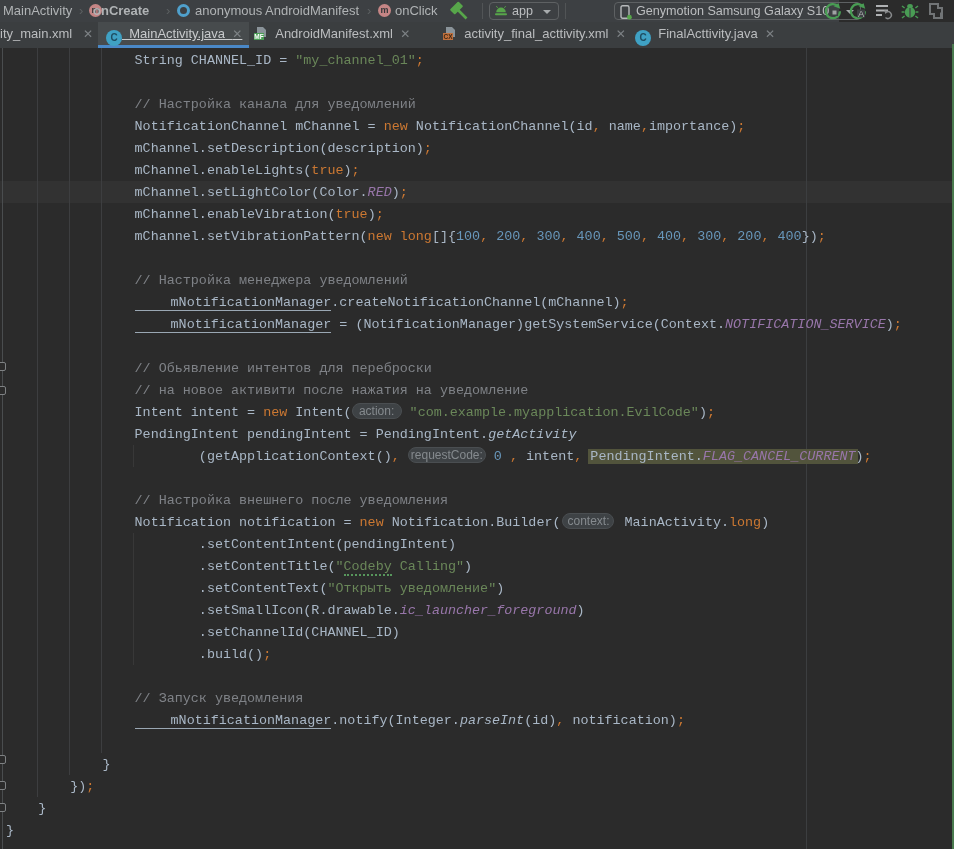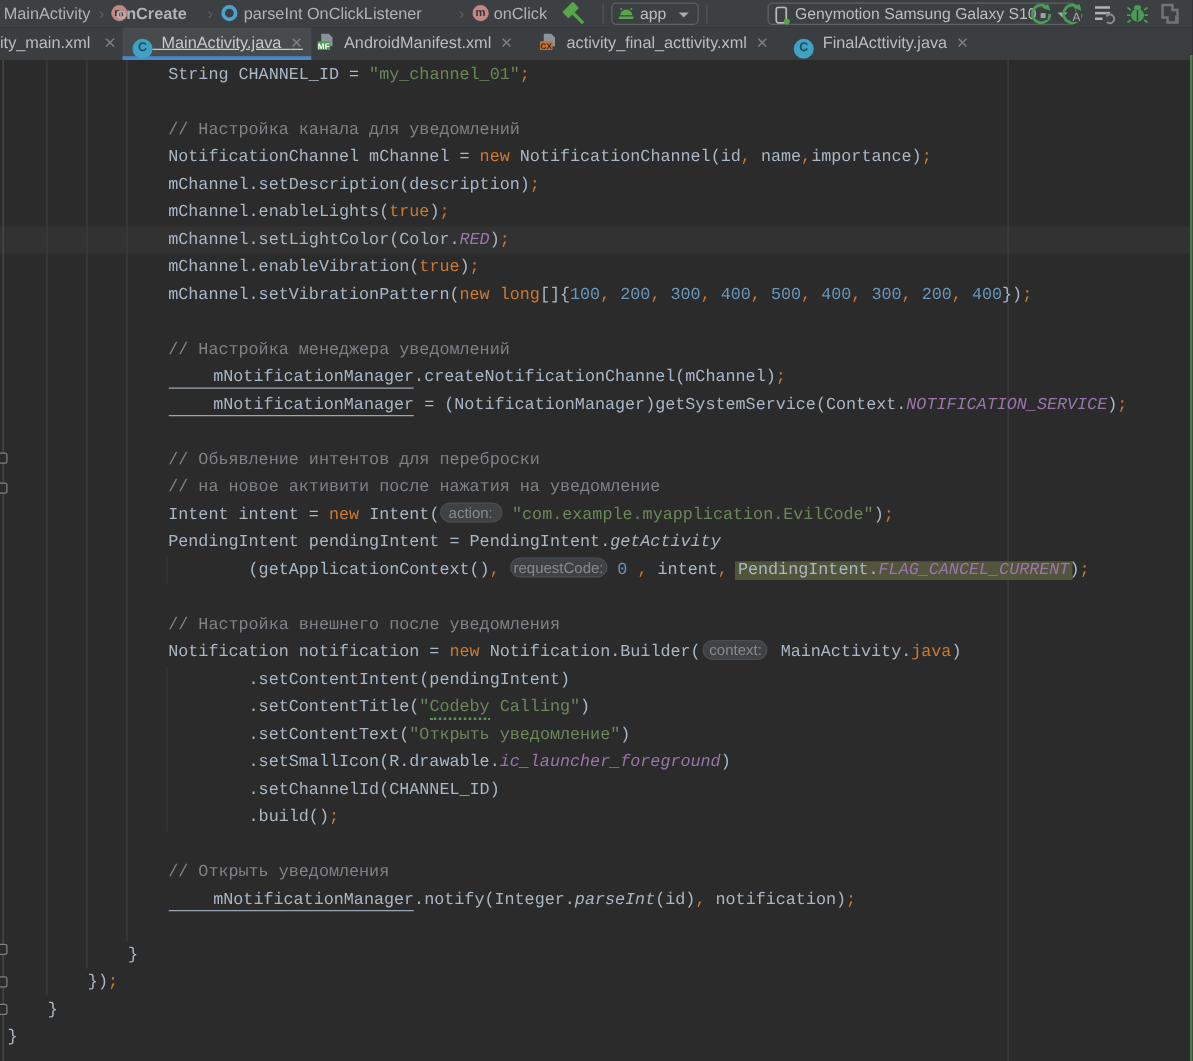--- a/index.html
+++ b/index.html
@@ -1,18 +1,18 @@
 <!DOCTYPE html>
 <html><head>
 <meta charset="utf-8">
 <style>
 html,body{margin:0;padding:0;width:954px;height:849px;overflow:hidden;background:#2b2b2b;}
 *{box-sizing:border-box;}
 body{font-family:"Liberation Sans",sans-serif;}
-#toolbar{position:absolute;left:0;top:0;width:954px;height:22px;background:#3d4043;}
+#toolbar{position:absolute;left:0;top:0;width:839px;height:22px;background:#3d4043;}
 #tabbar{position:absolute;left:0;top:22px;width:954px;height:26px;background:#3b3e40;}
 #editor{position:absolute;left:0;top:48px;width:954px;height:801px;background:#2b2b2b;}
 .bc{position:absolute;top:0;height:22px;line-height:22px;color:#b0b3b5;font-size:13px;white-space:nowrap;}
 .sep{position:absolute;top:4px;width:6px;height:13px;color:#5c6062;font-size:13px;line-height:13px;}
 .micon{position:absolute;top:4px;width:13px;height:13px;border-radius:50%;background:#c58585;color:#343739;font-size:9px;font-weight:bold;text-align:center;line-height:13px;}
 .donut{position:absolute;top:4px;width:13px;height:13px;border-radius:50%;border:3.5px solid #4fa0cc;background:transparent;}
 .vsep{position:absolute;top:3px;width:1px;height:16px;background:#515456;}
 .combo{position:absolute;top:2px;height:18px;border:1px solid #5e6163;border-radius:4px;color:#bcbec0;font-size:12.6px;line-height:16px;white-space:nowrap;}
 .dn{display:inline-block;width:0;height:0;border-left:4px solid transparent;border-right:4px solid transparent;border-top:4px solid #a8abad;vertical-align:middle;}
 .tab{position:absolute;top:0;height:26px;color:#bbbdbf;font-size:13px;line-height:24px;white-space:nowrap;}
@@ -35,21 +35,21 @@
 </style>
 </head>
 <body>
 <div id="toolbar">
   <span class="bc" style="left:3px;">MainActivity</span>
   <span class="sep" style="left:79px;">›</span>
   <span class="micon" style="left:89px;">m</span>
   <span class="bc" style="left:93px;font-weight:bold;">onCreate</span>
   <span class="sep" style="left:166px;">›</span>
   <span class="donut" style="left:177px;"></span>
-  <span class="bc" style="left:195px;">parseInt OnClickListener</span>
+  <span class="bc" style="left:195px;">anonymous AndroidManifest</span>
   <span class="sep" style="left:367px;">›</span>
   <span class="micon" style="left:378px;">m</span>
   <span class="bc" style="left:395px;">onClick</span>
   <svg style="position:absolute;left:449px;top:1px;" width="20" height="20" viewBox="0 0 20 20">
     <rect x="1.5" y="3.5" width="12" height="7" rx="1" fill="#57a64a" transform="rotate(-45 7.5 7)"></rect>
     <line x1="9" y1="9" x2="17.5" y2="17.5" stroke="#57a64a" stroke-width="2.6"></line>
   </svg>
   <div class="vsep" style="left:482px;"></div>
   <div class="combo" style="left:489px;width:70px;">
     <svg style="position:absolute;left:4px;top:3px;" width="14" height="11" viewBox="0 0 14 11">
@@ -114,21 +114,21 @@
     <span class="cicon">C</span>&nbsp; MainActivity.java&nbsp; <span class="x">✕</span>
   </div>
   <div class="tab" style="left:253px;text-align:center;">
     <svg width="15" height="15" style="vertical-align:-3px;" viewBox="0 0 15 15">
       <path d="M4,1 h6 l3,3 v7 h-9 z" fill="#8a9399"></path>
       <rect x="1" y="7" width="10" height="7" fill="#499c54"></rect>
       <text x="6" y="13" font-size="6.5" font-weight="bold" fill="#fff" text-anchor="middle" font-family="Liberation Sans">MF</text>
     </svg>
     &nbsp;AndroidManifest.xml&nbsp; <span class="x">✕</span>
   </div>
-  <div class="tab" style="left:431px;">
+  <div class="tab" style="left:442px;">
     <svg width="15" height="15" style="vertical-align:-3px;" viewBox="0 0 15 15">
       <path d="M4,1 h6 l3,3 v7 h-9 z" fill="#8a9399"></path>
       <rect x="1" y="7" width="10" height="7" fill="#c1703d"></rect>
       <text x="6" y="13" font-size="6.5" font-weight="bold" fill="#402813" text-anchor="middle" font-family="Liberation Sans">CX</text>
     </svg>
     &nbsp;activity_final_acttivity.xml&nbsp; <span class="x">✕</span>
   </div>
   <div class="tab" style="left:635px;">
     <span class="cicon">C</span>&nbsp; FinalActtivity.java&nbsp; <span class="x">✕</span>
   </div>
@@ -165,27 +165,27 @@
                 <span class="u">mNotificationManager</span>.createNotificationChannel(mChannel)<span class="k">;</span>
                 <span class="u">mNotificationManager</span> = (NotificationManager)getSystemService(Context.<span class="f">NOTIFICATION_SERVICE</span>)<span class="k">;</span>
 
                 <span class="c">// Обьявление интентов для переброски</span>
                 <span class="c">// на новое активити после нажатия на уведомление</span>
                 Intent intent = <span class="k">new </span>Intent(<span class="chip" style="width:50px;">action:</span> <span class="s">"com.example.myapplication.EvilCode"</span>)<span class="k">;</span>
                 PendingIntent pendingIntent = PendingIntent.<span class="it">getActivity</span>
                         (getApplicationContext()<span class="k">,</span> <span class="chip" style="width:78px;">requestCode:</span> <span class="n">0</span> <span class="k">,</span> intent<span class="k">,</span> <span class="hl">PendingIntent.<span class="f">FLAG_CANCEL_CURRENT</span></span>)<span class="k">;</span>
 
                 <span class="c">// Настройка внешнего после уведомления</span>
-                Notification notification = <span class="k">new </span>Notification.Builder(<span class="chip" style="width:52px;margin:0 2px;">context:</span> MainActivity.<span class="k">java</span>)
+                Notification notification = <span class="k">new </span>Notification.Builder(<span class="chip" style="width:52px;margin:0 2px;">context:</span> MainActivity.<span class="k">long</span>)
                         .setContentIntent(pendingIntent)
                         .setContentTitle(<span class="s">"<span class="sq">Codeby</span> Calling"</span>)
                         .setContentText(<span class="s">"Открыть уведомление"</span>)
                         .setSmallIcon(R.drawable.<span class="f">ic_launcher_foreground</span>)
                         .setChannelId(CHANNEL_ID)
                         .build()<span class="k">;</span>
 
-                <span class="c">// Открыть уведомления</span>
+                <span class="c">// Запуск уведомления</span>
                 <span class="u">mNotificationManager</span>.notify(Integer.<span class="it">parseInt</span>(id)<span class="k">,</span> notification)<span class="k">;</span>
 
             }
         })<span class="k">;</span>
     }
 }</pre>
 
 </body></html>

